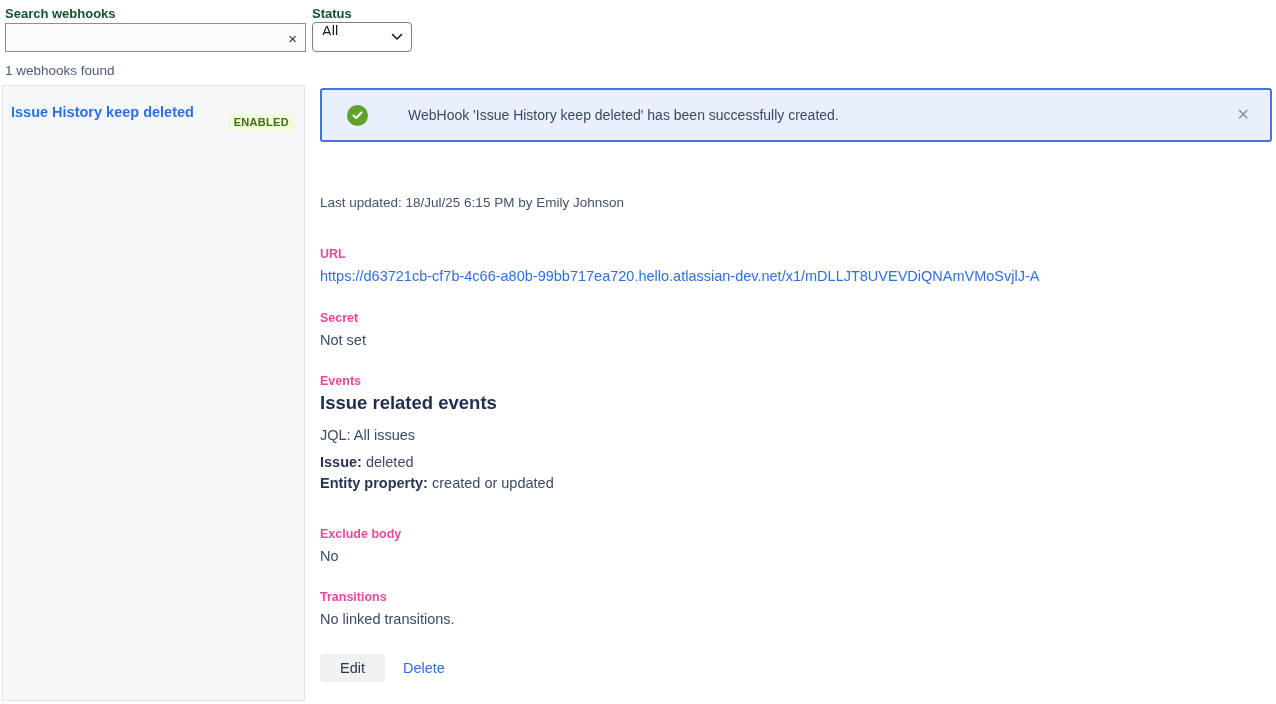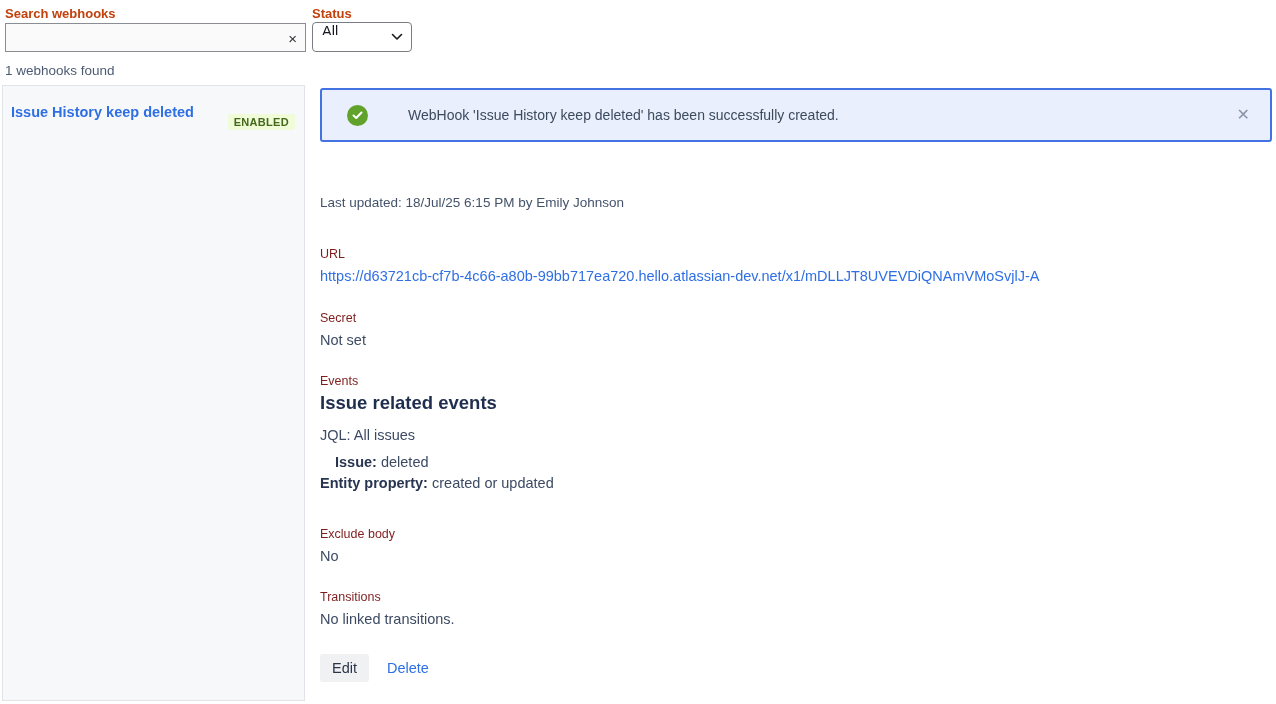--- a/index.html
+++ b/index.html
@@ -10,21 +10,21 @@
     color: #3c4a63;
     position: relative;
     overflow: hidden;
   }
 
   
   .filter-label {
     position: absolute;
     font-size: 13px;
     font-weight: 700;
-    color: #c2410c;
+    color: #14532d;
   }
   #search-label { left: 5px; top: 6px; }
   #status-label { left: 312px; top: 6px; }
 
   .search-wrap {
     position: absolute;
     left: 5px; top: 23px;
     width: 301px; height: 29px;
   }
   .search-wrap input {
@@ -169,53 +169,53 @@
 
   .subtitle {
     position: absolute; left: 0; top: 107px;
     font-size: 13.5px;
     color: #44536b;
   }
 
   .field-label {
     position: absolute; left: 0;
     font-size: 12.5px;
-    font-weight: 400;
-    color: #7f1d1d;
+    font-weight: 700;
+    color: #ec4899;
   }
   .field-value {
     position: absolute; left: 0;
     font-size: 14.5px;
     color: #3c4a63;
   }
   .field-value b { color: #273550; }
 
   #url-label        { top: 159px; }
   #url-link         { position: absolute; left: 0; top: 180px; font-size: 14.5px; color: #2f6fe4; text-decoration: none; }
   #secret-label     { top: 223px; }
   #secret-value     { top: 244px; }
   #events-label     { top: 286px; }
   #events-heading   { position: absolute; left: 0; top: 304px; font-size: 18.5px; font-weight: 700; color: #1f2d4e; }
   #jql-line         { top: 339px; }
-  #issue-line       { top: 366px; margin-left: 15px; }
+  #issue-line       { top: 366px; }
   #entity-line      { top: 387px; }
   #exclude-label    { top: 439px; }
   #exclude-value    { top: 460px; }
   #transitions-label{ top: 502px; }
   #transitions-value{ top: 523px; }
 
   .actions { position: absolute; left: 0; top: 566px; display: flex; align-items: center; }
   .edit-btn {
     background: #f0f1f3;
     border: none;
     border-radius: 3px;
     font-family: inherit;
     font-size: 14.5px;
     color: #2a3648;
-    padding: 6px 12px;
+    padding: 6px 20px;
     cursor: pointer;
   }
   .delete-link {
     margin-left: 18px;
     color: #2f6fe4;
     font-size: 14.5px;
     text-decoration: none;
     cursor: pointer;
   }
 </style>

